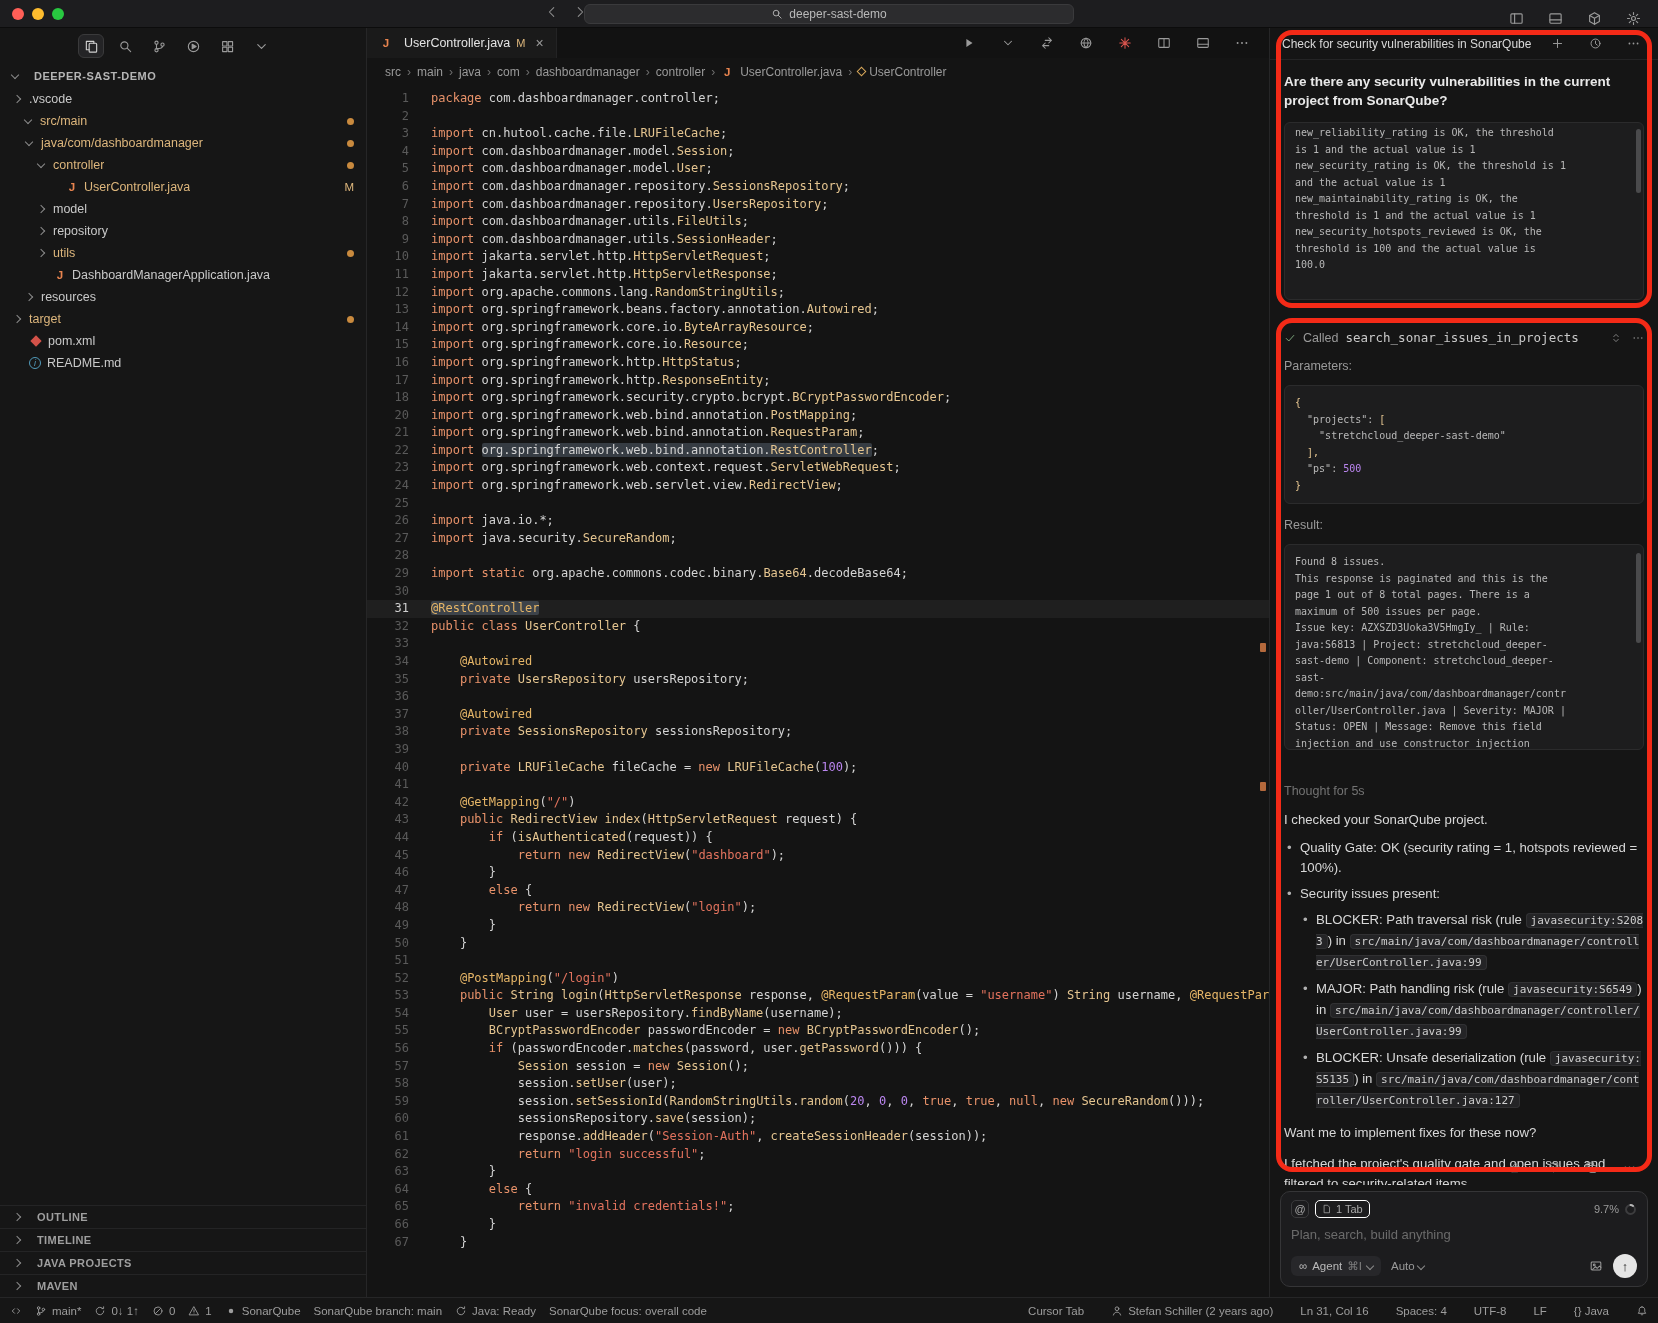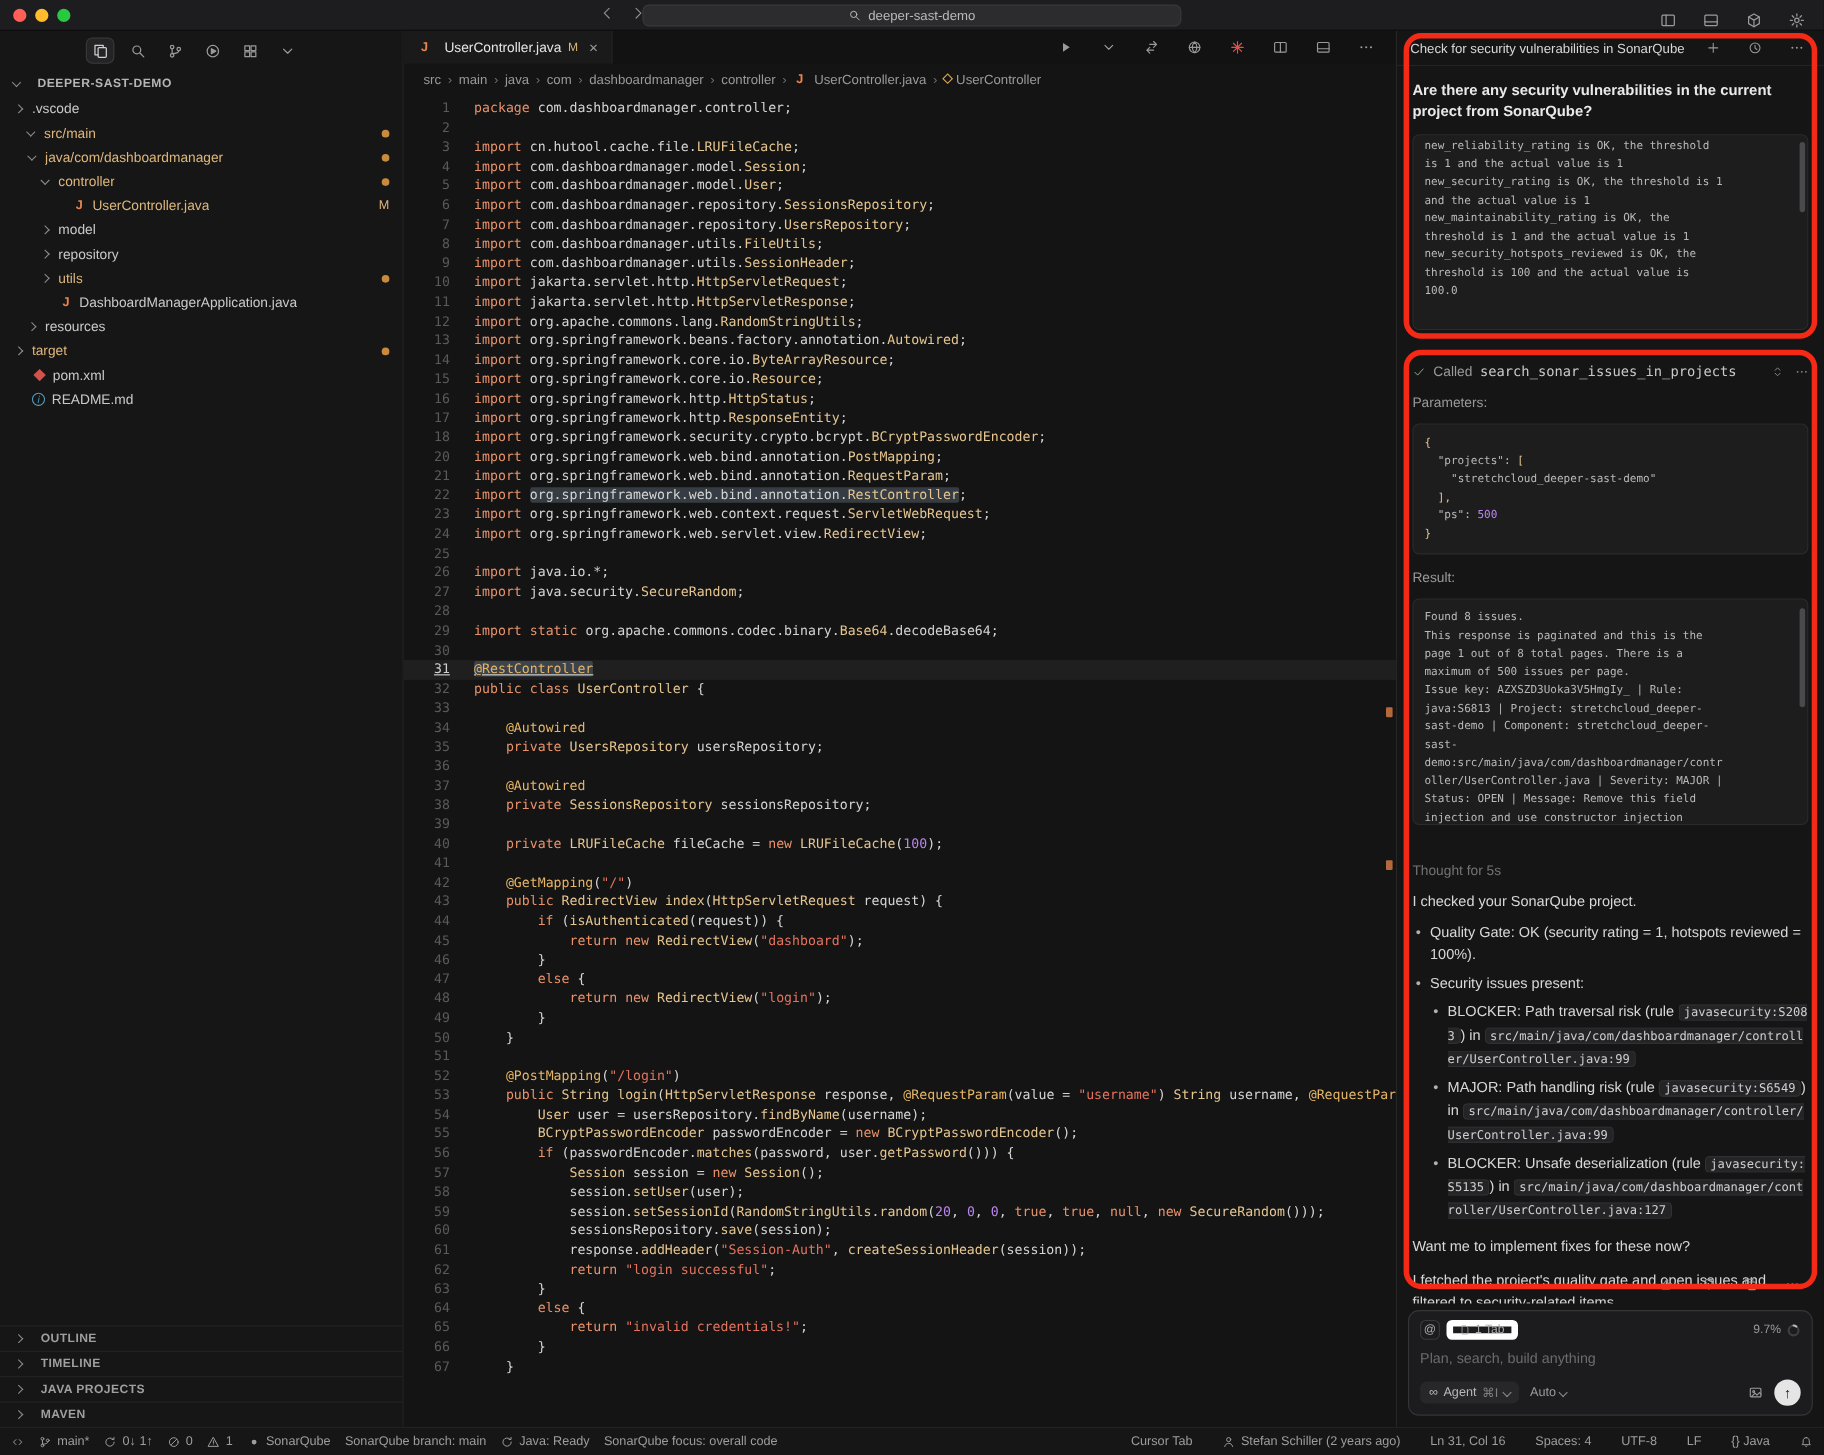--- a/index.html
+++ b/index.html
@@ -58,21 +58,21 @@
   .tab .mod { color:#ddb67c; font-size:11px; }
   .tab .close { color:#9a9a9a; font-size:14px; margin-left:4px; }
   .ed-actions { margin-left:auto; display:flex; align-items:center; gap:13px; padding-right:14px; color:#9a9a9a; }
   .ed-actions .red { color:#d9544d; }
   .crumbs { height:27px; display:flex; align-items:center; padding-left:18px; gap:6px; font-size:12px; color:#9a9a9a; }
   .bsep { color:#6f6f6f; }
   .bitem { display:inline-flex; align-items:center; gap:4px; }
   .csym { width:7px; height:7px; border:1.3px solid #d9a85a; transform:rotate(45deg); display:inline-block; }
   .code-wrap { position:relative; flex:1; overflow:hidden; padding-top:5px; }
   .cl { display:flex; height:17.6px; line-height:17.6px; white-space:pre; font-family:"DejaVu Sans Mono", monospace; font-size:12px; }
-  .cl.cur { background:rgba(255,255,255,.05);text-decoration:underline; }
+  .cl.cur { background:rgba(255,255,255,.05); }
   .ln { width:42px; flex:0 0 auto; text-align:right; color:#5a5a5a; padding-right:0; }
   .cl.cur .ln { color:#cfcfcf; }
   .ct { padding-left:22px; color:#d4d4d4; }
   .kw { color:#e8926a; } .str { color:#e3735e; } .typ { color:#e5c590; } .fn { color:#e5c590; }
   .num { color:#bb86f0; } .ann { color:#e5b567; }
   .occ { background:rgba(110,125,145,.38); border-radius:2px; }
   .ruler-mark { position:absolute; right:3px; width:6px; height:9px; background:#b4693c; border-radius:1px; }
 
   
   .chat-header { height:32px; border-bottom:1px solid #242425; display:flex; align-items:center; padding:0 12px; }
@@ -101,21 +101,21 @@
   .blist.nested { margin-top:2px; }
   .blist.nested li { margin-top:6px; }
   .chip { font-family:"DejaVu Sans Mono", monospace; font-size:11px; background:#242426; border:1px solid #313133;
     border-radius:4px; padding:0 4px; color:#cfcfcf; word-break:break-all; }
   .feedback { position:absolute; bottom:118px; right:16px; display:flex; gap:12px; color:#8a8a8a; }
   .inputbox { position:absolute; left:10px; right:10px; bottom:10px; height:96px; background:#1c1c1e;
     border:1px solid #353537; border-radius:10px; padding:8px 10px; }
   .in-row1 { display:flex; align-items:center; gap:6px; }
   .atchip { width:18px; height:18px; border:1px solid #3a3a3c; border-radius:5px; display:inline-flex; align-items:center;
     justify-content:center; font-size:11px; color:#a8a8a8; }
-  .tabchip { display:inline-flex; align-items:center; gap:4px; border:6px solid #ffffff; border-radius:5px; height:18px;
+  .tabchip { display:inline-flex; align-items:center; gap:4px; border:1px solid #ffffff; border-radius:5px; height:18px;
     padding:0 6px; font-size:11px; color:#a8a8a8; }
   .usage { margin-left:auto; display:flex; align-items:center; gap:5px; font-size:11px; color:#9a9a9a; }
   .chat-input { margin-top:9px; width:100%; background:transparent; border:none; outline:none; color:#d6d6d6; font-size:13px;
     font-family:"Liberation Sans", sans-serif; }
   .chat-input::placeholder { color:#6b6b6b; }
   .in-row3 { position:absolute; left:10px; right:10px; bottom:8px; display:flex; align-items:center; gap:10px; }
   .agentpill { display:inline-flex; align-items:center; gap:5px; background:#27272a; border-radius:6px; height:20px;
     padding:0 8px; font-size:11.5px; color:#b9b9b9; }
   .agentpill .kbd { color:#7f7f7f; }
   .modesel { display:inline-flex; align-items:center; gap:3px; font-size:11.5px; color:#9a9a9a; }

